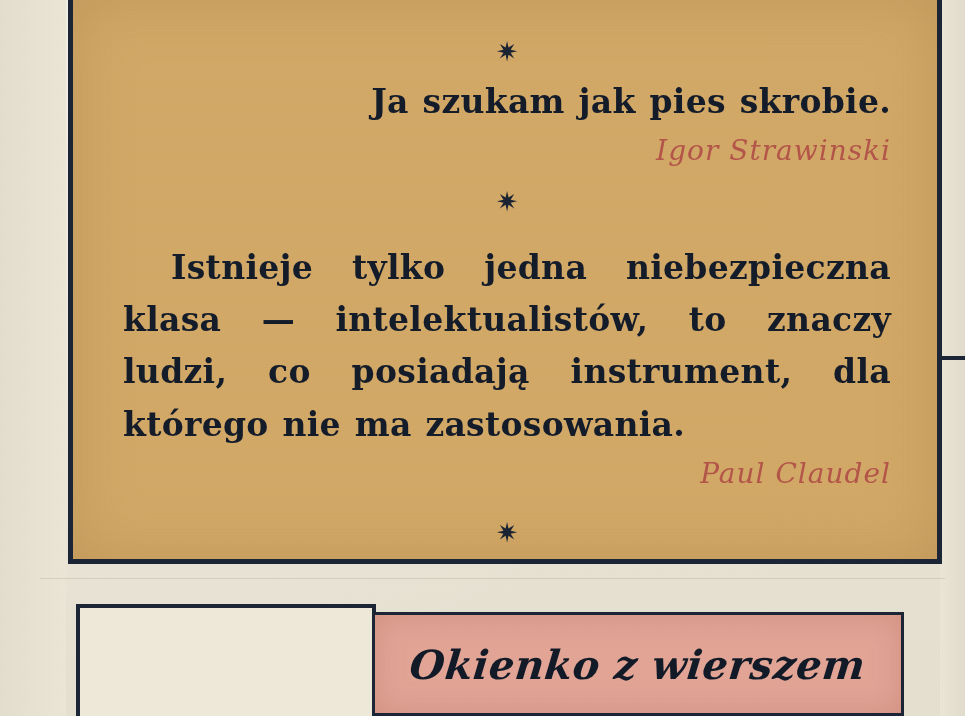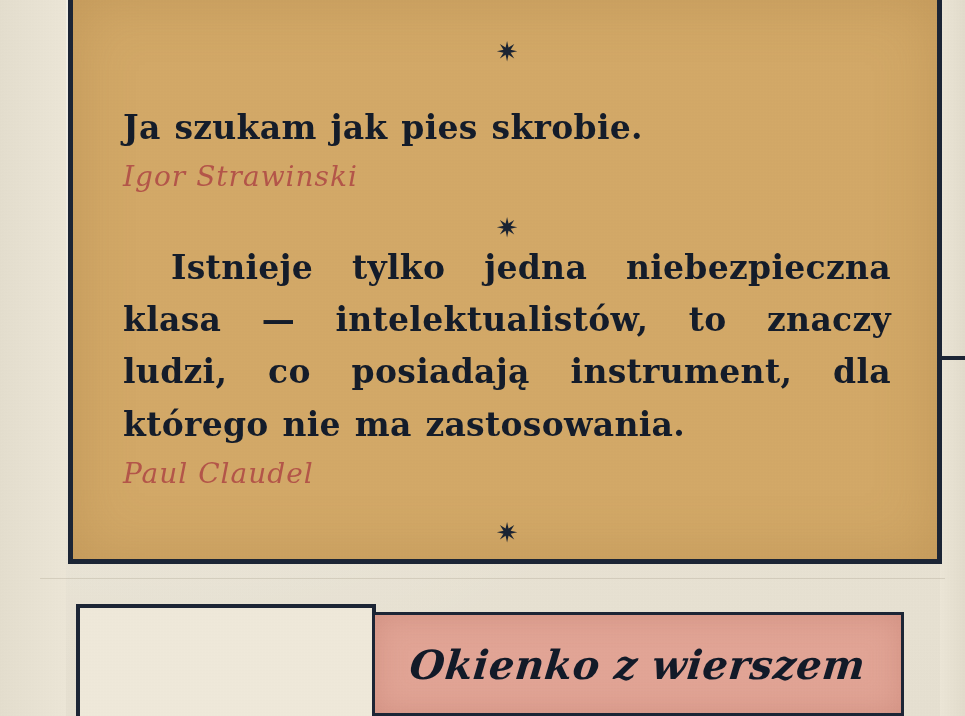--- a/index.html
+++ b/index.html
@@ -75,29 +75,30 @@
     font-size: 33px;
     font-weight: bold;
     line-height: 1.58;
     text-align: justify;
     text-indent: 48px;
     letter-spacing: 0.3px;
     word-spacing: 2px;
     font-family: "DejaVu Serif", "Liberation Serif", serif;
   }
   .quote-one {
-    margin-top: 36px;
-    text-align: left;
+    margin-top: 10px;
+    text-align: right;
     text-indent: 0;
   }
   .quote-two {
+    margin-top: 26px;
   }
   .attrib {
     margin-top: 6px;
-    text-align: left;
+    text-align: right;
     color: #b4564a;
     font-size: 28px;
     font-style: italic;
     letter-spacing: 1px;
     font-family: "DejaVu Serif", "Liberation Serif", serif;
   }
   .attrib.a-claudel { }
 
   
   .bottom-left-box {

